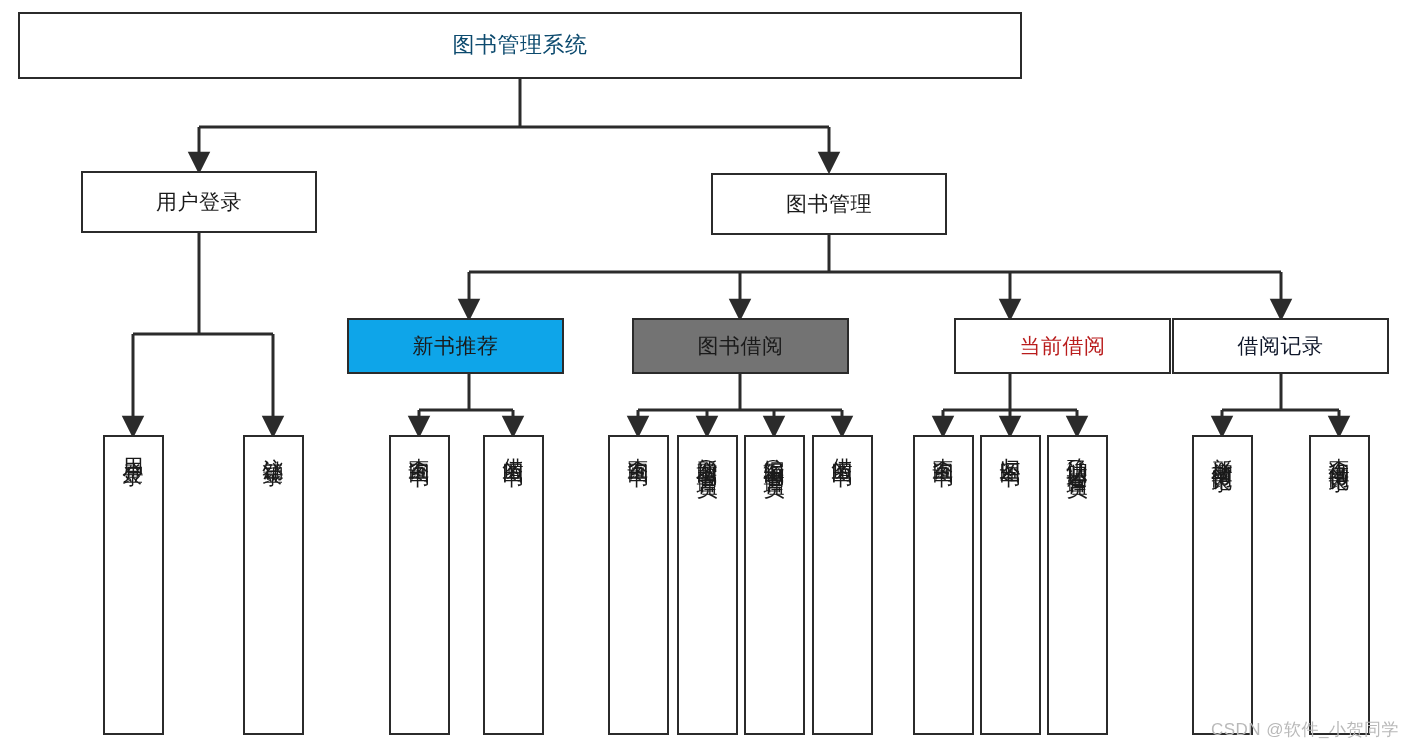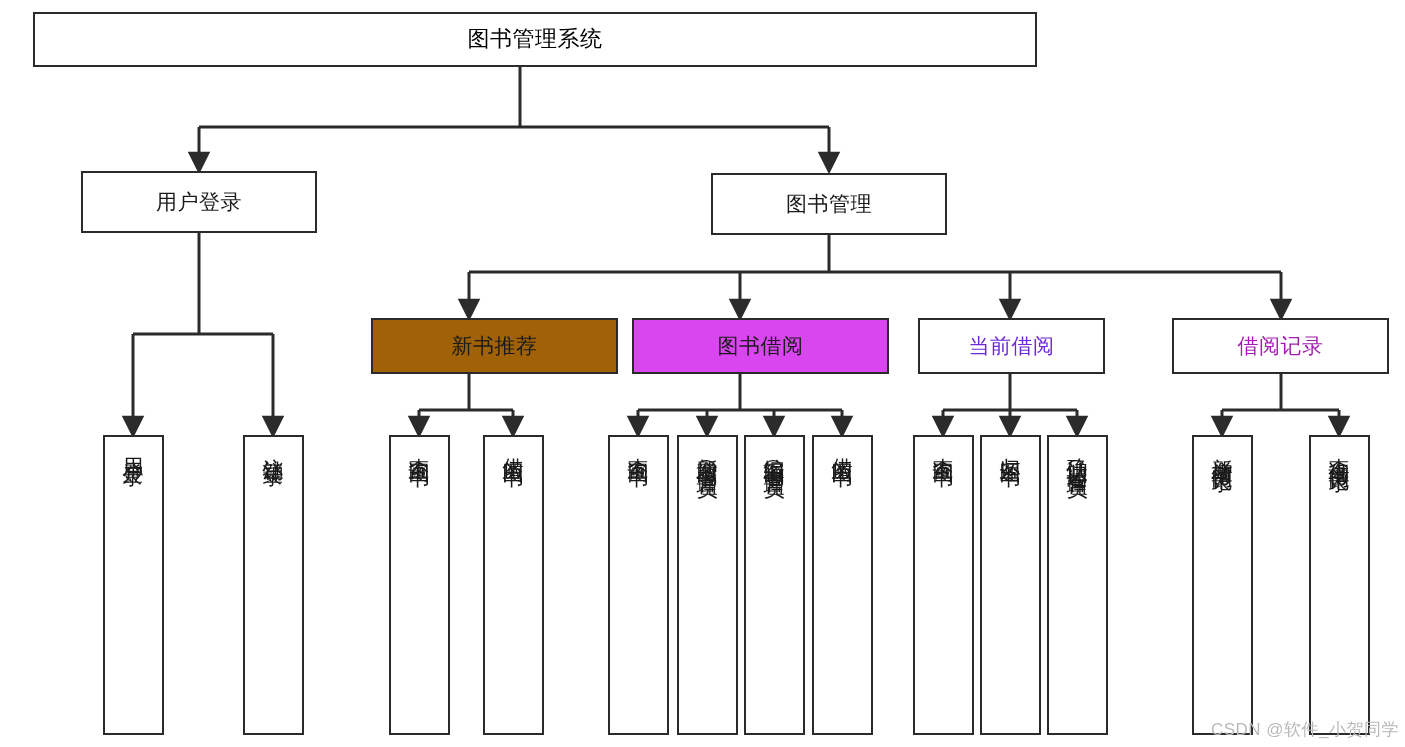--- a/index.html
+++ b/index.html
@@ -129,41 +129,41 @@
       <path d="M 1010 410 L 1010 427" marker-end="url(#arrow)"></path>
       <path d="M 1077 410 L 1077 427" marker-end="url(#arrow)"></path>
 
       <path d="M 1281 374 L 1281 410"></path>
       <path d="M 1222 410 L 1339 410"></path>
       <path d="M 1222 410 L 1222 427" marker-end="url(#arrow)"></path>
       <path d="M 1339 410 L 1339 427" marker-end="url(#arrow)"></path>
     </g>
   </svg>
 
-  <div class="node horiz root" id="node-root" style="left: 18px; top: 12px; width: 1004px; height: 55px; border-color: rgb(43, 43, 43); background: rgb(255, 255, 255); color: #000000; margin-left: 15px;">
+  <div class="node horiz root" id="node-root" style="left: 18px; top: 12px; width: 1004px; height: 67px; border-color: rgb(43, 43, 43); background: rgb(255, 255, 255); color: #0c4a6e;">
     <span class="node-label">图书管理系统</span>
   </div>
 
   <div class="node horiz" id="node-l1-0" style="left: 81px; top: 171px; width: 236px; height: 62px; border-color: rgb(43, 43, 43); background: rgb(255, 255, 255); color: rgb(26, 26, 26);">
     <span class="node-label">用户登录</span>
   </div>
   <div class="node horiz" id="node-l1-1" style="left: 711px; top: 173px; width: 236px; height: 62px; border-color: rgb(43, 43, 43); background: rgb(255, 255, 255); color: rgb(26, 26, 26);">
     <span class="node-label">图书管理</span>
   </div>
 
-  <div class="node horiz" id="node-l2-0" style="left: 371px; top: 318px; width: 247px; height: 56px; border-color: rgb(43, 43, 43); background: #a16207; color: rgb(26, 26, 26);">
+  <div class="node horiz" id="node-l2-0" style="left: 347px; top: 318px; width: 217px; height: 56px; border-color: rgb(43, 43, 43); background: #0ea5e9; color: rgb(26, 26, 26);">
     <span class="node-label">新书推荐</span>
   </div>
-  <div class="node horiz" id="node-l2-1" style="left: 632px; top: 318px; width: 257px; height: 56px; border-color: rgb(43, 43, 43); background: #d946ef; color: rgb(26, 26, 26);">
+  <div class="node horiz" id="node-l2-1" style="left: 632px; top: 318px; width: 217px; height: 56px; border-color: rgb(43, 43, 43); background: #737373; color: rgb(26, 26, 26);">
     <span class="node-label">图书借阅</span>
   </div>
-  <div class="node horiz" id="node-l2-2" style="left: 918px; top: 318px; width: 187px; height: 56px; border-color: rgb(43, 43, 43); background: rgb(255, 255, 255); color: #6d28d9;">
+  <div class="node horiz" id="node-l2-2" style="left: 954px; top: 318px; width: 217px; height: 56px; border-color: rgb(43, 43, 43); background: rgb(255, 255, 255); color: #b91c1c;">
     <span class="node-label">当前借阅</span>
   </div>
-  <div class="node horiz" id="node-l2-3" style="left: 1172px; top: 318px; width: 217px; height: 56px; border-color: rgb(43, 43, 43); background: rgb(255, 255, 255); color: #a21caf;">
+  <div class="node horiz" id="node-l2-3" style="left: 1172px; top: 318px; width: 217px; height: 56px; border-color: rgb(43, 43, 43); background: rgb(255, 255, 255); color: #0f172a;">
     <span class="node-label">借阅记录</span>
   </div>
 
   <div class="node leaf" id="node-leaf-0" style="left: 103px; top: 435px; width: 61px; height: 300px; border-color: rgb(43, 43, 43); background: rgb(255, 255, 255); color: rgb(26, 26, 26);">
     <span class="node-label">用户登录</span>
   </div>
   <div class="node leaf" id="node-leaf-1" style="left: 243px; top: 435px; width: 61px; height: 300px; border-color: rgb(43, 43, 43); background: rgb(255, 255, 255); color: rgb(26, 26, 26);">
     <span class="node-label">注销登录</span>
   </div>
   <div class="node leaf" id="node-leaf-2" style="left: 389px; top: 435px; width: 61px; height: 300px; border-color: rgb(43, 43, 43); background: rgb(255, 255, 255); color: rgb(26, 26, 26);">

